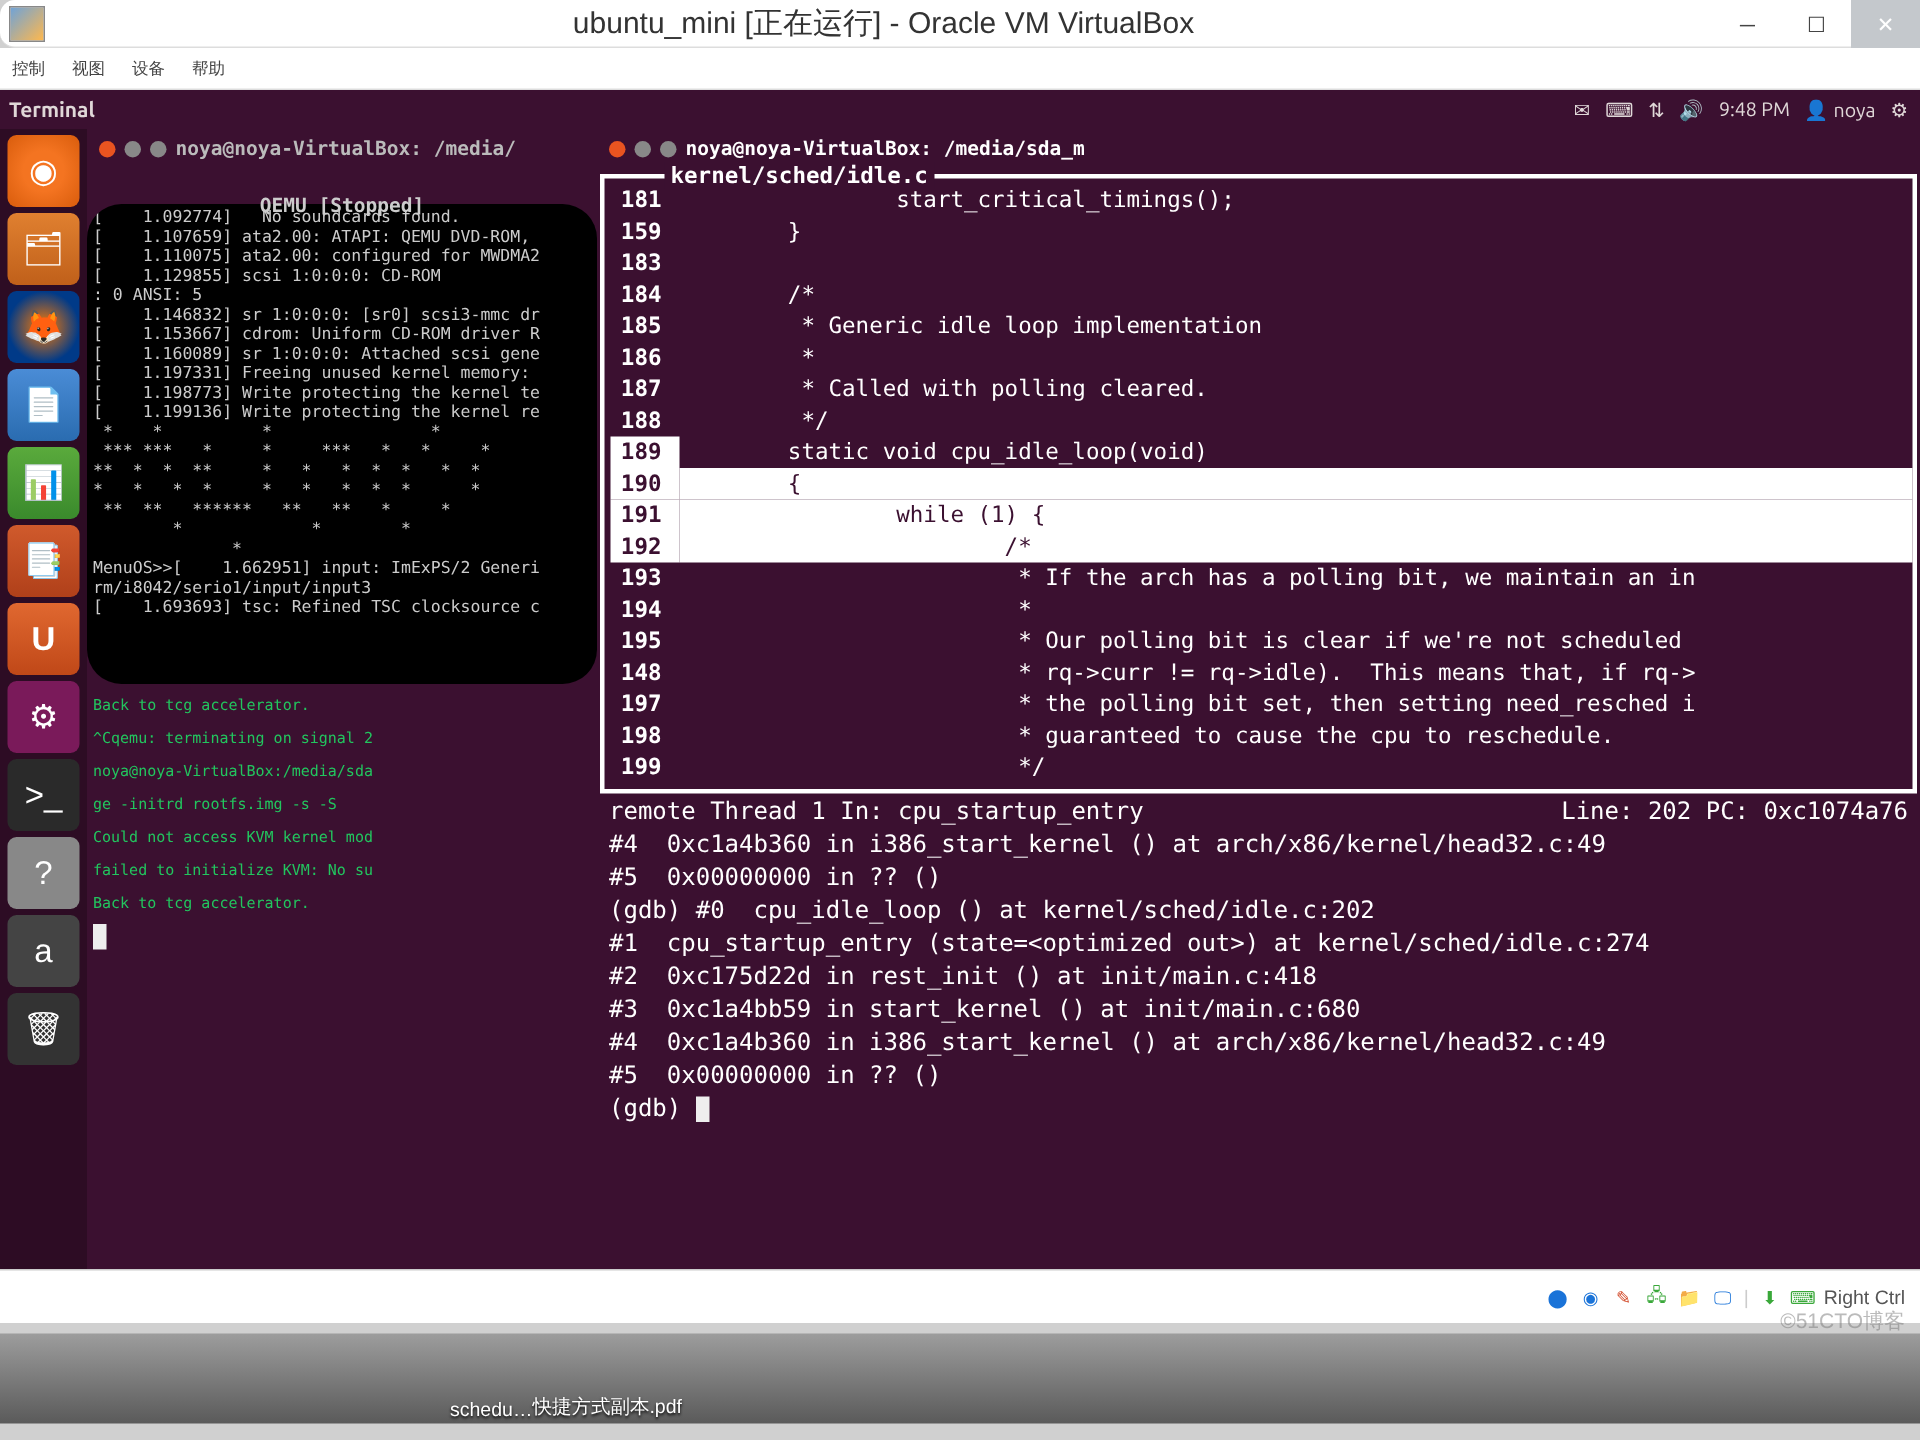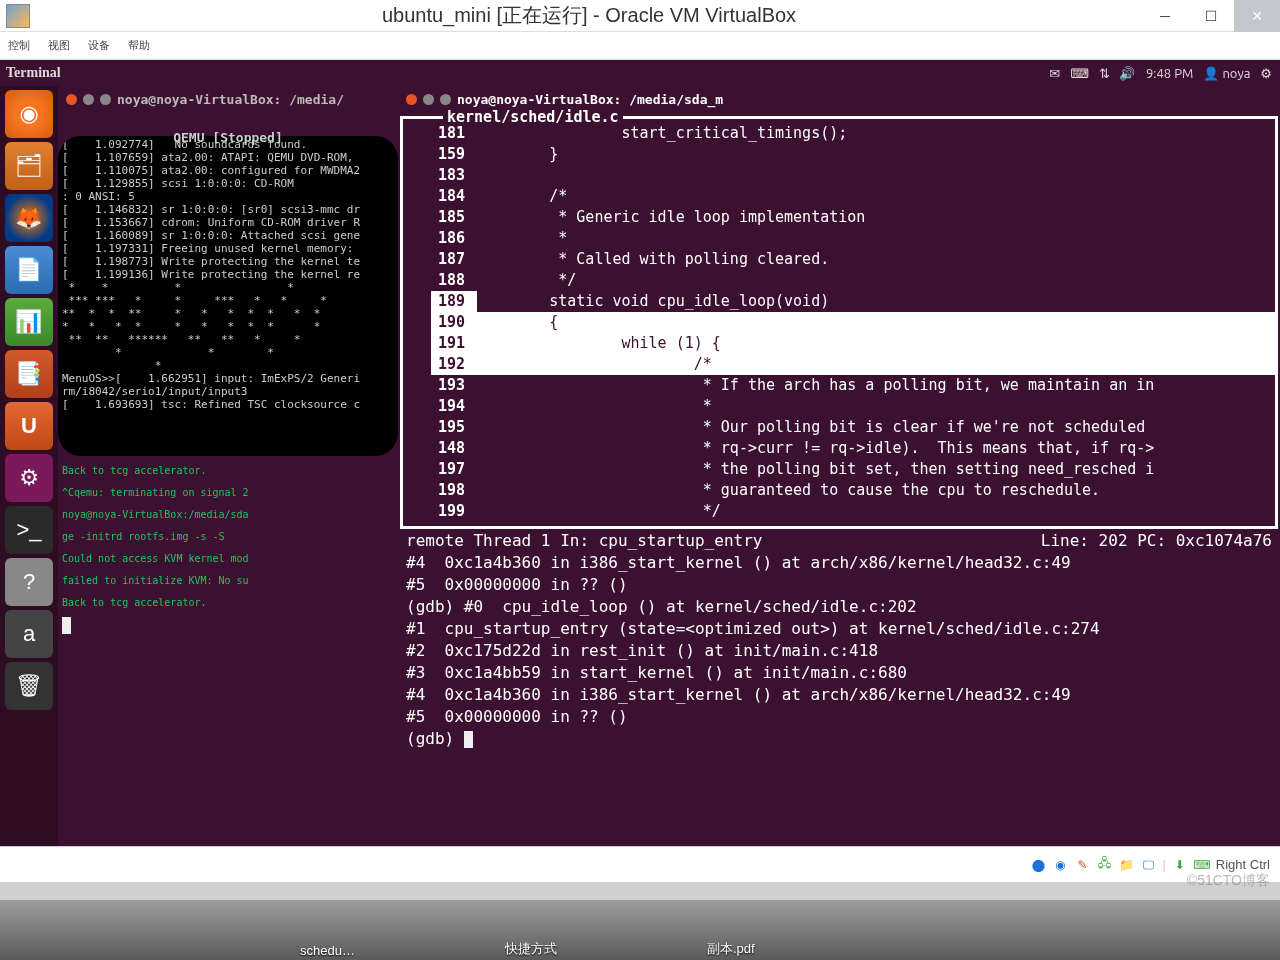--- a/index.html
+++ b/index.html
@@ -1,54 +1,54 @@
 <!DOCTYPE html>
 <html><head>
 <meta charset="utf-8">
 <style>
 * { margin:0; padding:0; box-sizing:border-box; }
 body { font-family:"Segoe UI",Arial,sans-serif; font-size:13px; background:#d0d0d0; width:1280px; height:960px; overflow:hidden; position:relative; }
-.win-titlebar { height:32px; background:#fff; display:flex; align-items:center; border-bottom:1px solid #ddd; }
+.win-titlebar { height:32px; background:#fff; display:flex; align-items:center; border-bottom:1px solid #ddd;border-radius:10px; }
 .win-ico { width:24px; height:24px; margin:0 6px; background:linear-gradient(135deg,#6fa3d8,#ffb84d); border:1px solid #888; }
 .win-title { flex:1; text-align:center; font-size:20px; color:#333; }
 .win-btns { display:flex; }
 .win-btn { width:46px; height:32px; display:flex; align-items:center; justify-content:center; font-size:14px; color:#444; }
 .win-close { background:#c4c8cc; color:#fff; }
 .vbox-menu { height:28px; background:#fff; display:flex; align-items:center; padding:0 8px; gap:18px; font-size:11px; color:#444; border-bottom:1px solid #ddd; }
 .ubuntu-top { height:26px; background:#3b1030; color:#e0d8d8; display:flex; align-items:center; font-family:"Ubuntu",sans-serif; font-weight:600; font-size:14px; }
-.ubuntu-top .title { flex:1; padding-left:6px;font-family:Liberation Serif, serif; }
+.ubuntu-top .title { flex:1; padding-left:6px; }
 .ubuntu-top .tray { display:flex; gap:10px; padding-right:8px; font-size:13px; font-weight:400; align-items:center; }
 .content { display:flex; height:760px; background:#3b1030; }
 .launcher { width:58px; background:#2d0c24; display:flex; flex-direction:column; padding-top:4px; gap:4px; align-items:center; }
 .l-item { width:48px; height:48px; border-radius:6px; display:flex; align-items:center; justify-content:center; font-size:22px; color:#fff; }
 .l-orange{background:radial-gradient(circle,#f47421 40%,#d85c0c);} .l-folder{background:linear-gradient(#e08030,#c0601a);} .l-ff{background:radial-gradient(circle,#ff7b00,#003a88 70%);} .l-doc{background:linear-gradient(#4a8cd6,#2a6cb0);} .l-calc{background:linear-gradient(#5aaa3c,#3a8a2c);} .l-pres{background:linear-gradient(#d05a2c,#b0401a);} .l-u{background:linear-gradient(#e06830,#c04818);color:#fff;font-weight:700;} .l-gear{background:#7a1a5a;} .l-term{background:#2a2a2a;} .l-gray{background:#888;} .l-amz{background:#444;} .l-trash{background:#333;}
 .workspace { flex:1; display:flex; position:relative; }
 .termL { width:340px; background:#3b1030; color:#d8d0d0; font-family:"DejaVu Sans Mono","Consolas",monospace; font-size:12px; overflow:hidden; }
 .tab-hdr { height:26px; display:flex; align-items:center; gap:6px; padding:0 8px; font-weight:600; font-size:13px; }
 .dot { width:11px; height:11px; border-radius:50%; }
 .dot-r{background:#e95420;}.dot-g{background:#888;}.dot-y{background:#888;}
 .qemu-hdr { height:24px; display:flex; align-items:center; gap:6px; padding:0 8px; font-weight:600; font-size:13px; color:#ccc;flex-direction:column; }
 .dmesg { background:#000; color:#ccc; padding:2px 4px; white-space:pre; font-size:11px; line-height:13px; overflow:hidden; height:320px;border-radius:23px; }
 .qterm { padding:4px; font-size:10px; line-height:22px; color:#22c55e; white-space:pre-wrap; }
 .cursor{display:inline-block;width:9px;height:17px;background:#eee;vertical-align:middle;}
 .termR { flex:1; background:#3b1030; color:#e8e0e0; font-family:"DejaVu Sans Mono","Consolas",monospace; font-size:15px; display:flex; flex-direction:column; }
-.srcbox { border:3px solid #fff; margin:4px 2px 0 2px; position:relative; flex:0 0 auto;padding-left:24px; }
+.srcbox { border:3px solid #fff; margin:4px 2px 0 2px; position:relative; flex:0 0 auto; }
 .srctitle { position:absolute; top:-11px; left:40px; background:#3b1030; padding:0 4px; font-weight:600; color:#fff; font-size:15px; }
 .srcbody { padding:4px 0 4px 4px; }
 .srcline { display:flex; line-height:21px; }
 .ln { width:46px; text-align:right; padding-right:12px; color:#fff; font-weight:600; }
 .code { flex:1; white-space:pre; color:#fff; }
 .hl .ln,.hl .code { background:#fff; color:#3b1030; }
 .hl-part .ln{background:#fff;color:#3b1030;}
 .statusln { display:flex; padding:2px 8px; font-size:16px; color:#fff; }
 .statusln .fill{flex:1;}
 .gdb { padding:0 8px 4px 8px; font-size:16px; line-height:22px; white-space:pre; color:#fff; flex:1; overflow:hidden; }
 .vbox-status { height:36px; background:#fff; display:flex; align-items:center; justify-content:flex-end; gap:6px; padding:0 10px; border-top:1px solid #ccc; font-size:13px; color:#555; }
 .vb-ico { width:16px; height:16px; display:inline-flex; align-items:center; justify-content:center; font-size:12px; }
-.taskbar { position:absolute; left:0; right:0; bottom:0; height:60px; background:linear-gradient(rgba(80,80,80,0.4),rgba(40,40,40,0.7)); display:flex; align-items:flex-end; padding:0 20px 2px 300px; gap:150px; color:#fff; font-size:13px; text-shadow:0 1px 2px #000; }
+.taskbar { position:absolute; left:0; right:0; bottom:11px; height:60px; background:linear-gradient(rgba(80,80,80,0.4),rgba(40,40,40,0.7)); display:flex; align-items:flex-end; padding:0 20px 2px 300px; color:#fff; font-size:13px; text-shadow:0 1px 2px #000; }
 .watermark { position:absolute; right:10px; bottom:70px; color:rgba(120,120,120,0.5); font-size:14px; }
 </style>
 </head>
 <body>
 
 <div class="win-titlebar">
   <div class="win-ico"></div>
   <div class="win-title">ubuntu_mini [正在运行] - Oracle VM VirtualBox</div>
   <div class="win-btns">
     <div class="win-btn">─</div>

